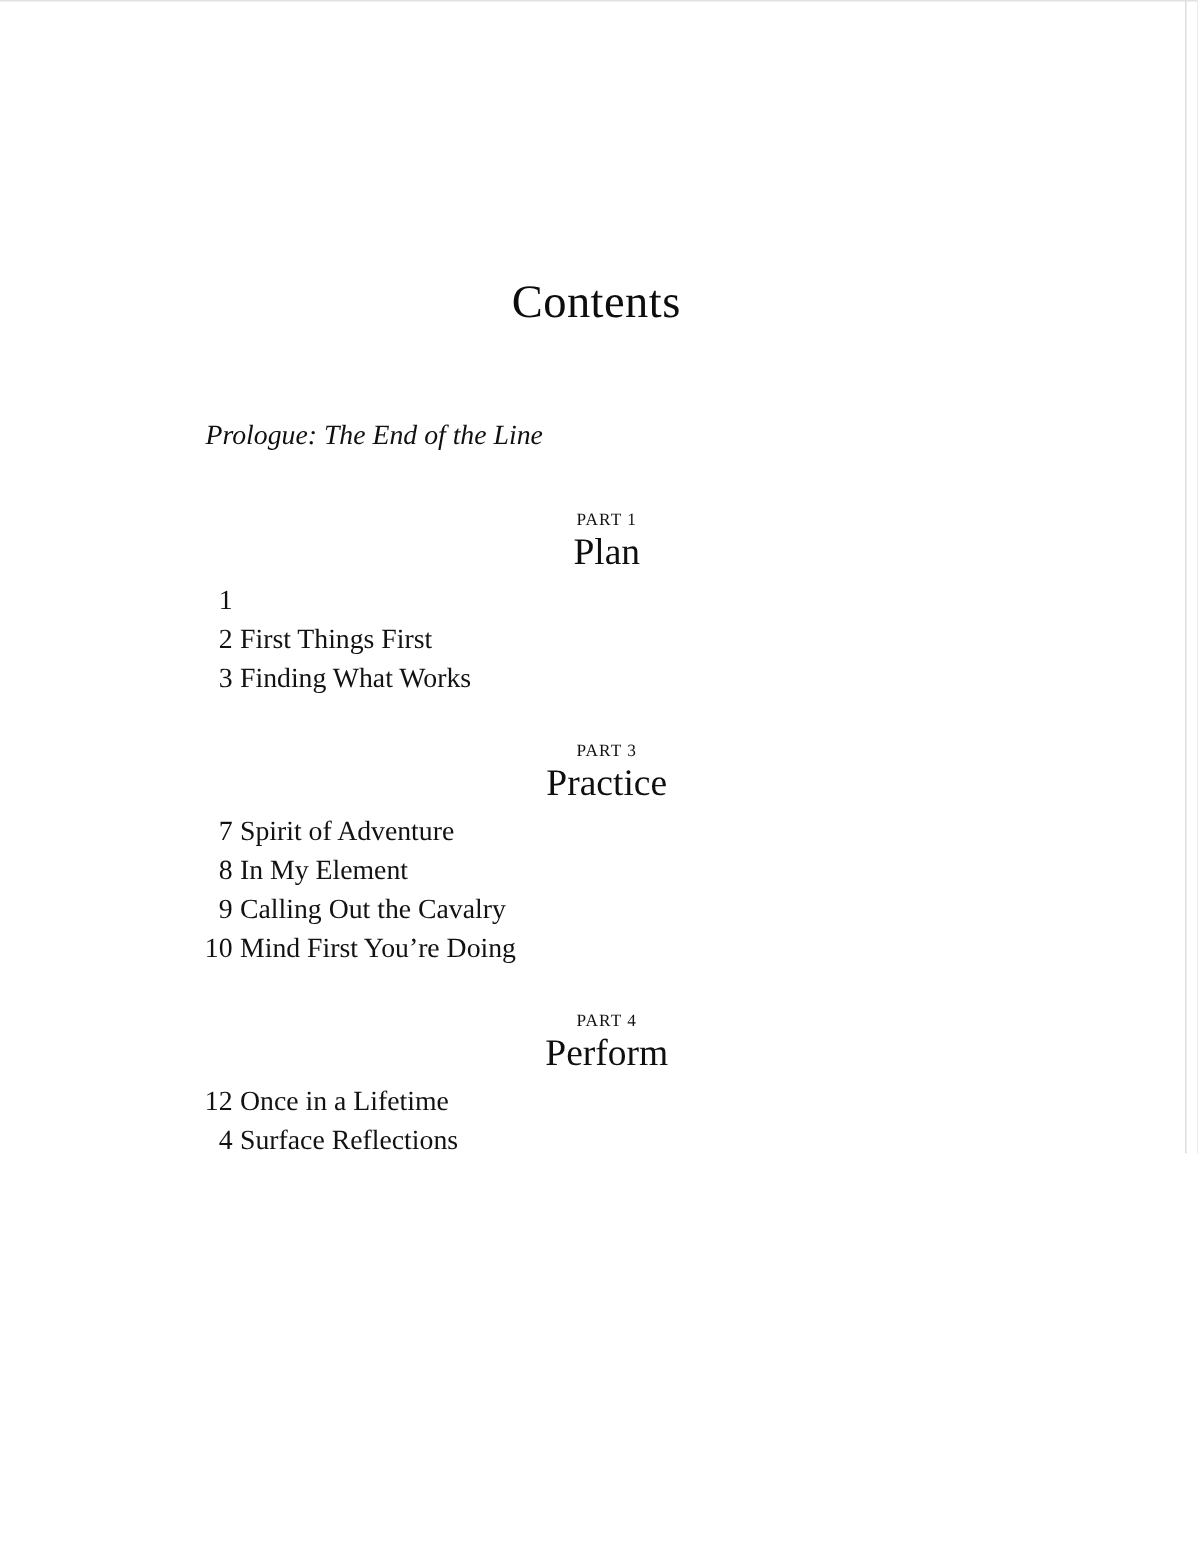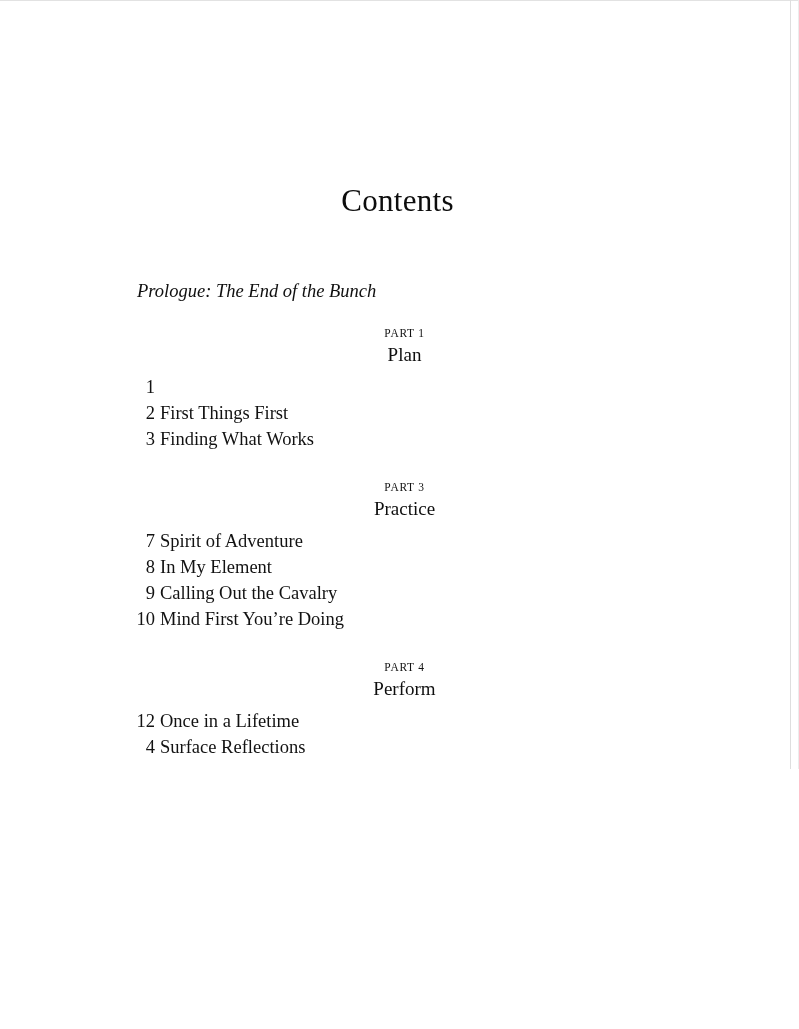--- a/index.html
+++ b/index.html
@@ -57,21 +57,21 @@
     font-style: italic;
     font-size: 18.5px;
     line-height: 24px;
     color: #101010;
     white-space: nowrap;
   }
 
   .parts {
     position: absolute;
     left: 0;
-    top: 326px;
+    top: 340px;
     width: 795px;
   }
 
   .part-block {
     position: relative;
   }
   .part-head {
     width: 795px;
     text-align: center;
     
@@ -80,21 +80,21 @@
   .part-label {
     display: block;
     font-size: 11.5px;
     line-height: 15px;
     letter-spacing: 0.7px;
     color: #121212;
     margin-left: 14px;
   }
   .part-name {
     display: block;
-    font-size: 19px;
+    font-size: 25px;
     line-height: 25px;
     color: #0f0f0f;
     margin-left: 14px;
     margin-top: 1px;
   }
 
   .chapter-list {
     margin-top: 7px;
   }
   .chapter-row {
@@ -124,21 +124,21 @@
 <body>
 
 <div class="page">
 
   <div class="edge-top"></div>
   <div class="edge-right"></div>
   <div class="edge-right2"></div>
 
   <div class="toc-title">Contents</div>
 
-  <div class="frontmatter">Prologue: The End of the Bunch</div>
+  <div class="frontmatter">Prologue: The End of the Line</div>
 
   <div class="parts">
       <div class="part-block">
         <div class="part-head">
           <span class="part-label">PART 1</span>
           <span class="part-name">Plan</span>
         </div>
         <div class="chapter-list">
           <div class="chapter-row">
             <span class="chapter-num">1</span>

